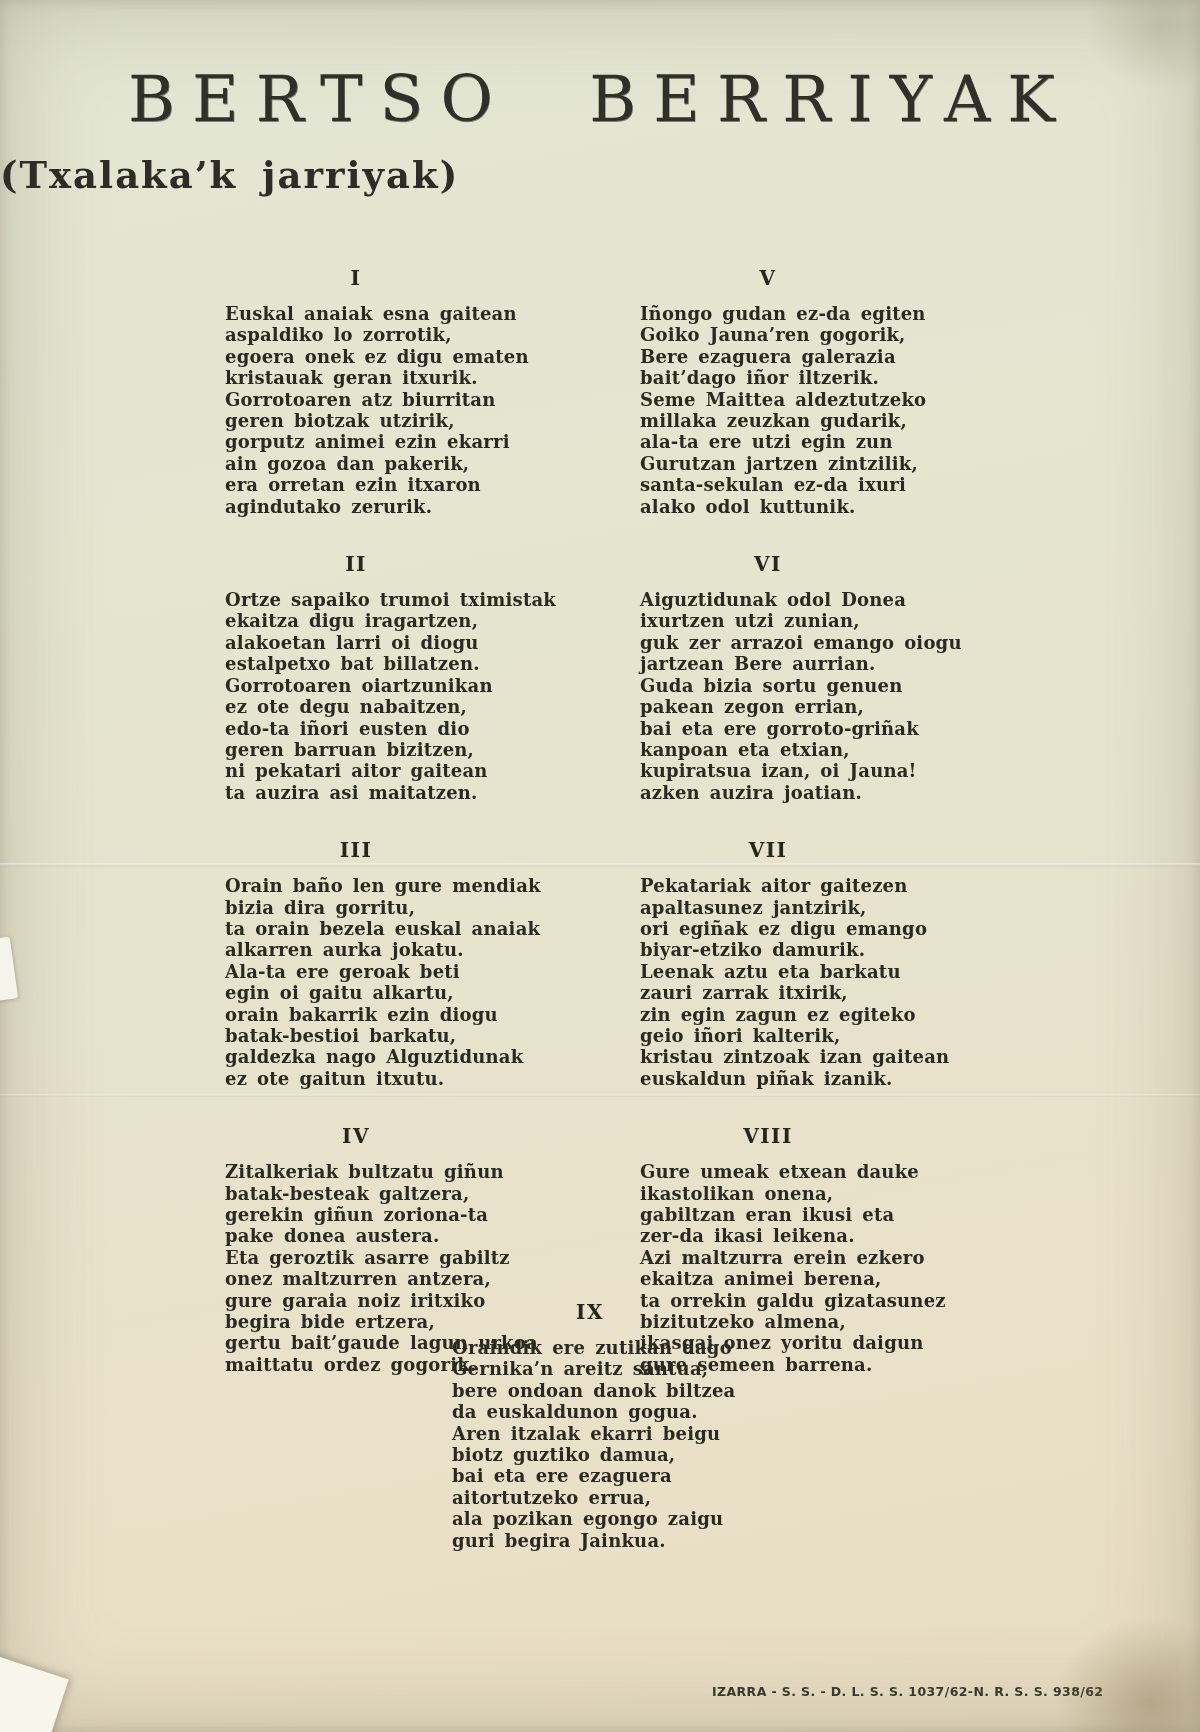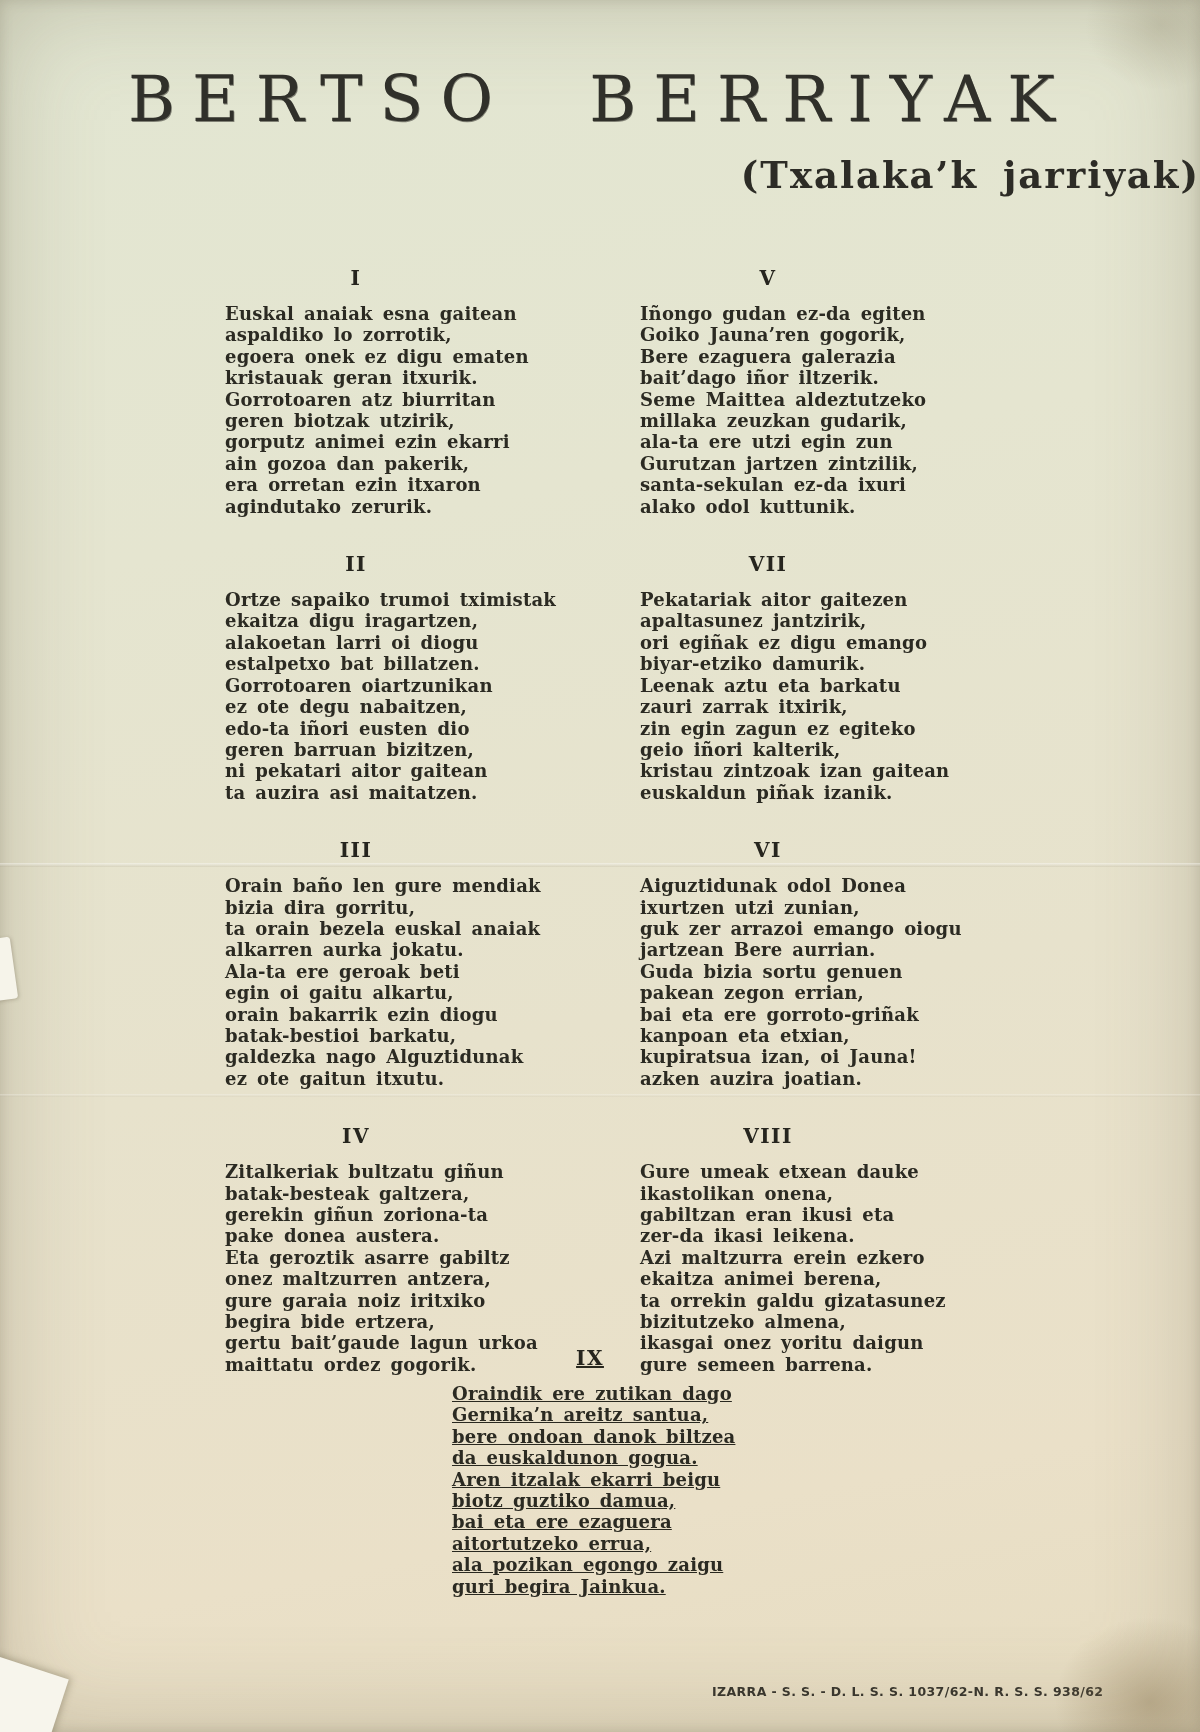--- a/index.html
+++ b/index.html
@@ -8,27 +8,27 @@
     background: linear-gradient(170deg, #e2e6d2 0%, #e5e5d0 30%, #e7e2cc 58%, #eae0c8 84%, #e6dcc1 100%);
     box-shadow: inset 0 0 100px rgba(110,100,72,0.30), inset 0 0 14px rgba(80,72,50,0.20);
     font-family:"DejaVu Serif", serif; color:#29281f;
   }
   .page-title {
     position:absolute; top:62px; left:0; right:0; margin:0; text-align:center;
     font-size:64px; font-weight:400; letter-spacing:17px; word-spacing:42px; color:#30302a;
     text-shadow: 0.6px 0.6px 0 rgba(45,44,38,0.55);
   }
   .page-subtitle {
-    position:absolute; top:153px; left:0; right:0; margin:0; text-align:right;
+    position:absolute; top:153px; left:0; right:0; margin:0; text-align:left;
     font-size:37px; font-weight:700; letter-spacing:2px; word-spacing:10px; color:#2d2c26;
   }
   .col { position:absolute; top:266px; }
   .col-left   { left:225px; width:262px; }
   .col-right  { left:640px; width:256px; }
-  .col-center { top:1346px; left:452px; width:276px;text-decoration:underline; }
+  .col-center { top:1300px; left:452px; width:276px; }
   .stanza { margin:0 0 35px 0; }
   .stanza-number {
     text-align:center; font-size:20px; font-weight:700; letter-spacing:1.5px;
     margin-bottom:13px; color:#26251e;
   }
   .verse-line {
     font-size:18px; font-weight:700; line-height:21.4px; white-space:nowrap;
     word-spacing:3.5px; letter-spacing:0.2px; color:#2b2a22;
   }
   .imprint {
@@ -134,46 +134,46 @@
         <div class="verse-line">Bere ezaguera galerazia</div>
         <div class="verse-line">bait’dago iñor iltzerik.</div>
         <div class="verse-line">Seme Maittea aldeztutzeko</div>
         <div class="verse-line">millaka zeuzkan gudarik,</div>
         <div class="verse-line">ala-ta ere utzi egin zun</div>
         <div class="verse-line">Gurutzan jartzen zintzilik,</div>
         <div class="verse-line">santa-sekulan ez-da ixuri</div>
         <div class="verse-line">alako odol kuttunik.</div>
       </section>
     <section class="stanza">
+        <div class="stanza-number">VI</div>
+        <div class="verse-line">Aiguztidunak odol Donea</div>
+        <div class="verse-line">ixurtzen utzi zunian,</div>
+        <div class="verse-line">guk zer arrazoi emango oiogu</div>
+        <div class="verse-line">jartzean Bere aurrian.</div>
+        <div class="verse-line">Guda bizia sortu genuen</div>
+        <div class="verse-line">pakean zegon errian,</div>
+        <div class="verse-line">bai eta ere gorroto-griñak</div>
+        <div class="verse-line">kanpoan eta etxian,</div>
+        <div class="verse-line">kupiratsua izan, oi Jauna!</div>
+        <div class="verse-line">azken auzira joatian.</div>
+      </section>
+    <section class="stanza">
         <div class="stanza-number">VII</div>
         <div class="verse-line">Pekatariak aitor gaitezen</div>
         <div class="verse-line">apaltasunez jantzirik,</div>
         <div class="verse-line">ori egiñak ez digu emango</div>
         <div class="verse-line">biyar-etziko damurik.</div>
         <div class="verse-line">Leenak aztu eta barkatu</div>
         <div class="verse-line">zauri zarrak itxirik,</div>
         <div class="verse-line">zin egin zagun ez egiteko</div>
         <div class="verse-line">geio iñori kalterik,</div>
         <div class="verse-line">kristau zintzoak izan gaitean</div>
         <div class="verse-line">euskaldun piñak izanik.</div>
       </section>
     <section class="stanza">
-        <div class="stanza-number">VI</div>
-        <div class="verse-line">Aiguztidunak odol Donea</div>
-        <div class="verse-line">ixurtzen utzi zunian,</div>
-        <div class="verse-line">guk zer arrazoi emango oiogu</div>
-        <div class="verse-line">jartzean Bere aurrian.</div>
-        <div class="verse-line">Guda bizia sortu genuen</div>
-        <div class="verse-line">pakean zegon errian,</div>
-        <div class="verse-line">bai eta ere gorroto-griñak</div>
-        <div class="verse-line">kanpoan eta etxian,</div>
-        <div class="verse-line">kupiratsua izan, oi Jauna!</div>
-        <div class="verse-line">azken auzira joatian.</div>
-      </section>
-    <section class="stanza">
         <div class="stanza-number">VIII</div>
         <div class="verse-line">Gure umeak etxean dauke</div>
         <div class="verse-line">ikastolikan onena,</div>
         <div class="verse-line">gabiltzan eran ikusi eta</div>
         <div class="verse-line">zer-da ikasi leikena.</div>
         <div class="verse-line">Azi maltzurra erein ezkero</div>
         <div class="verse-line">ekaitza animei berena,</div>
         <div class="verse-line">ta orrekin galdu gizatasunez</div>
         <div class="verse-line">bizitutzeko almena,</div>
         <div class="verse-line">ikasgai onez yoritu daigun</div>

